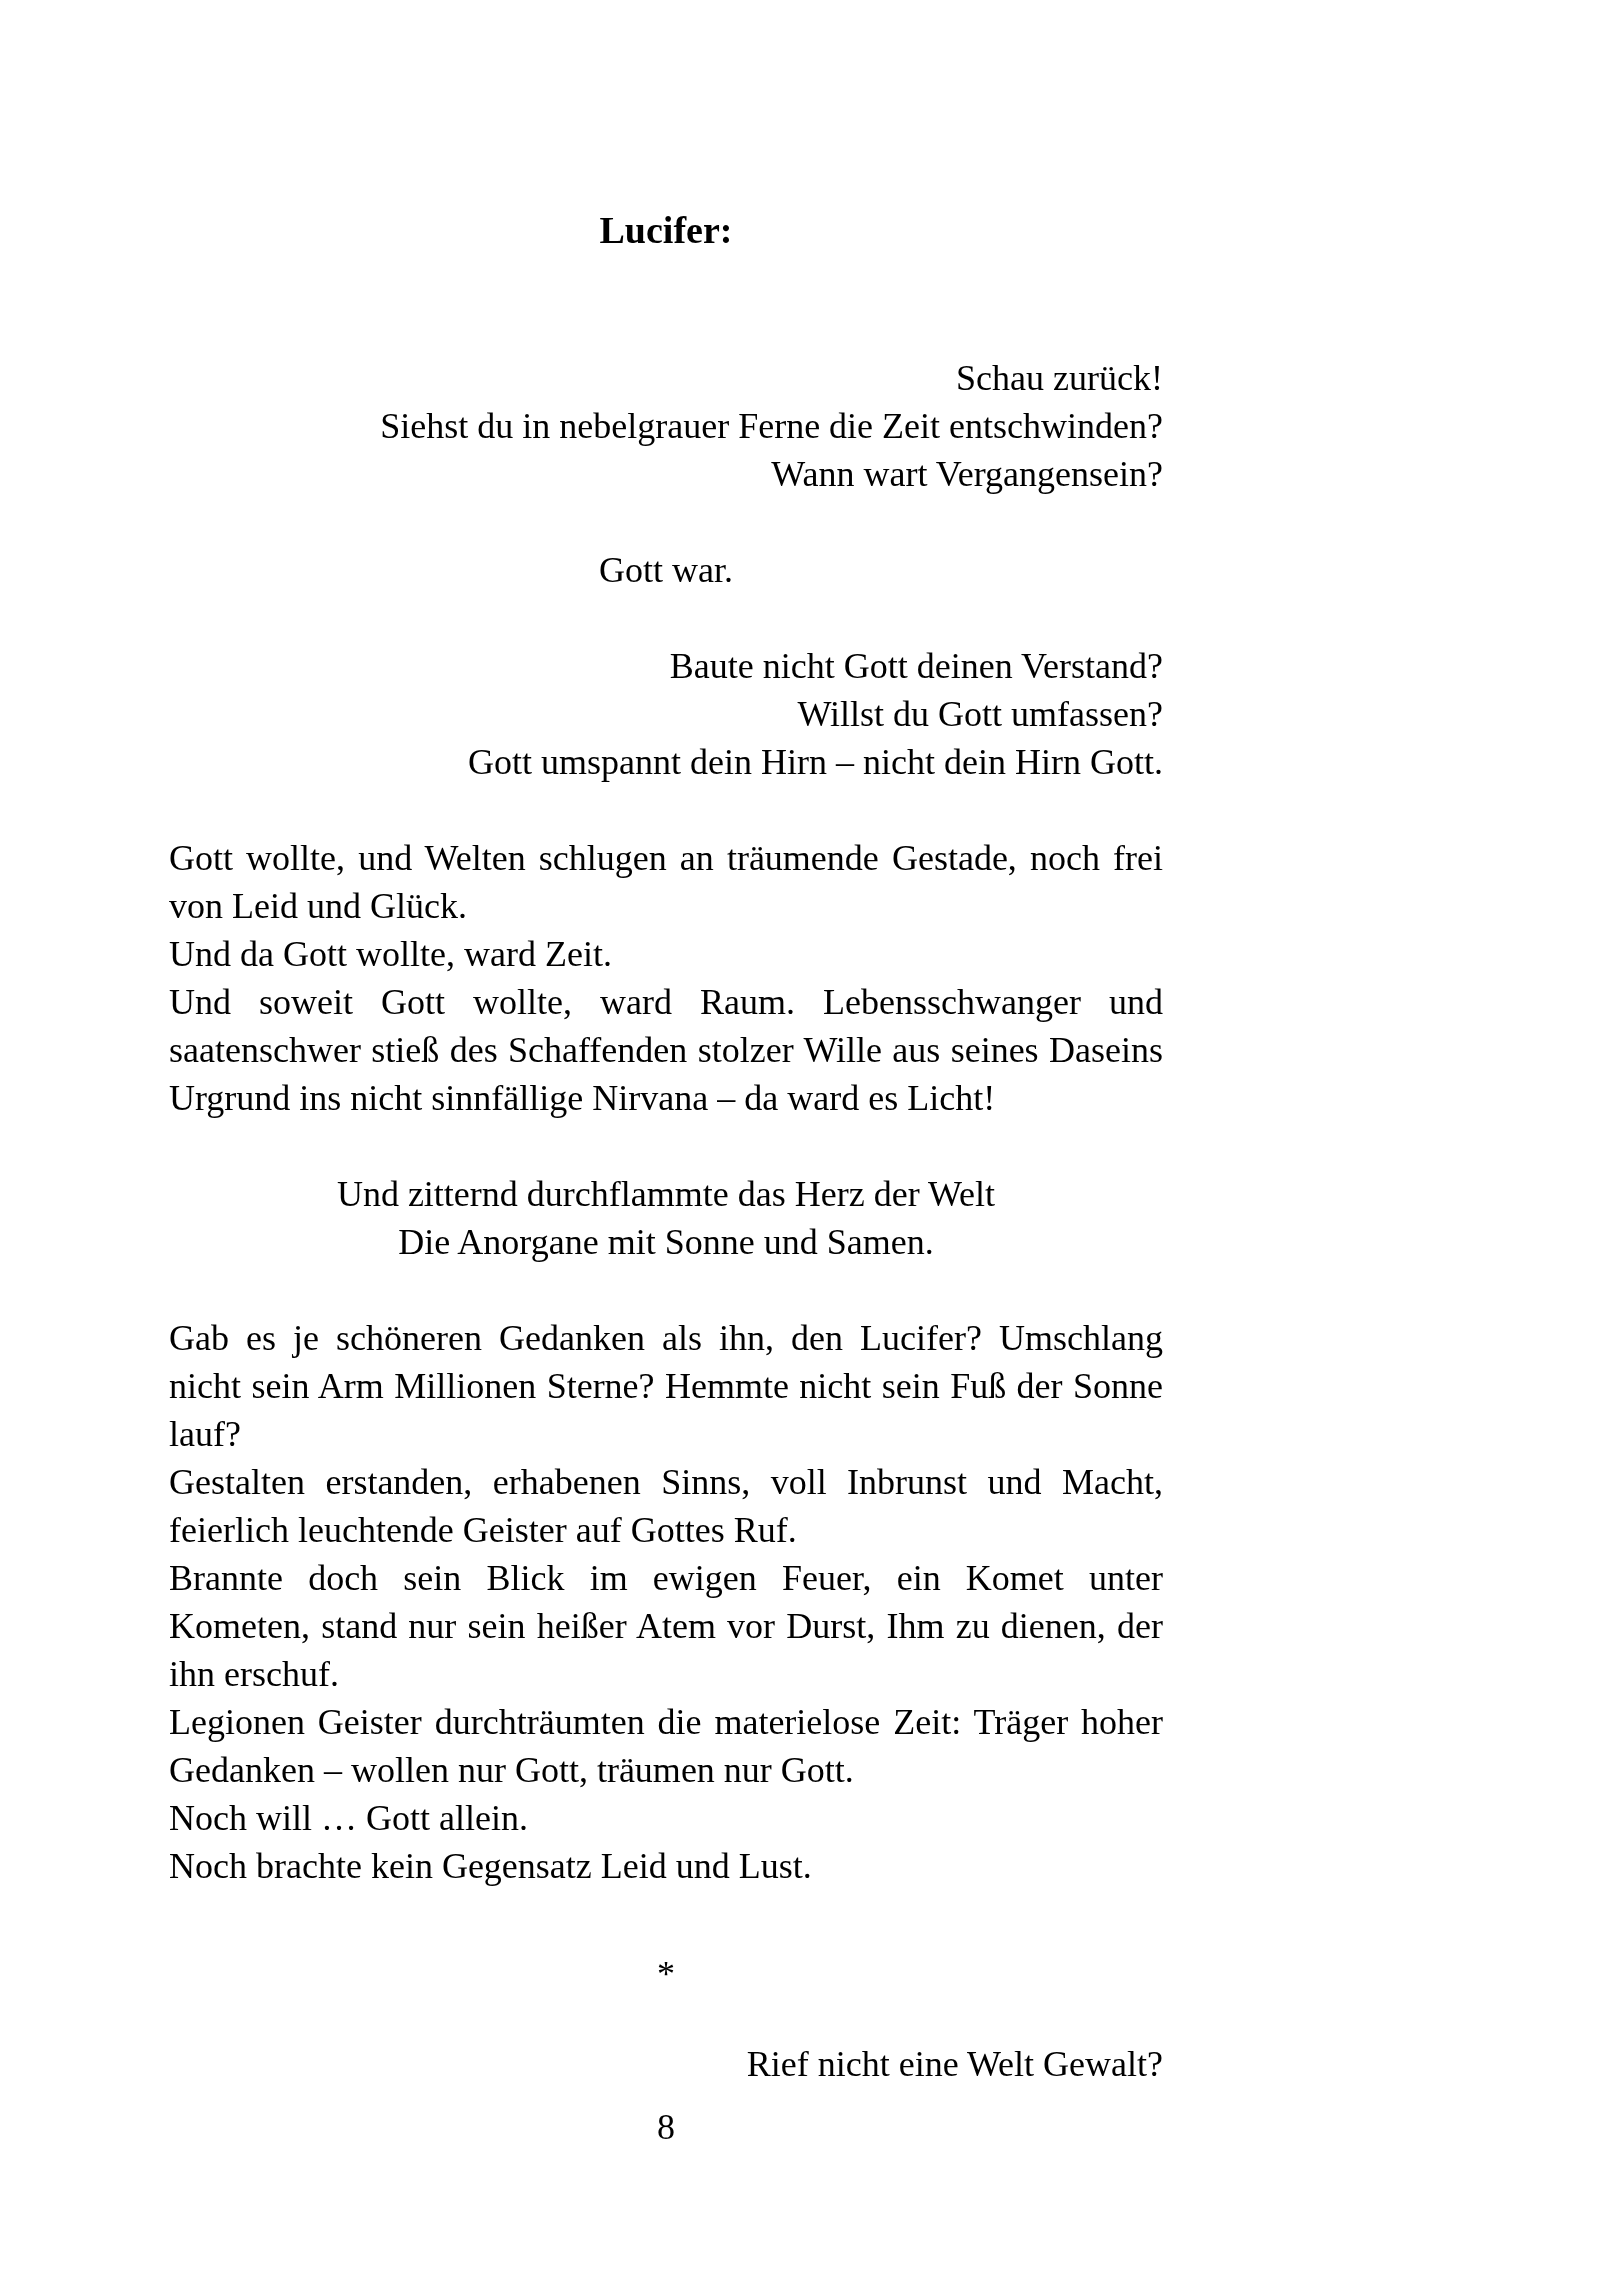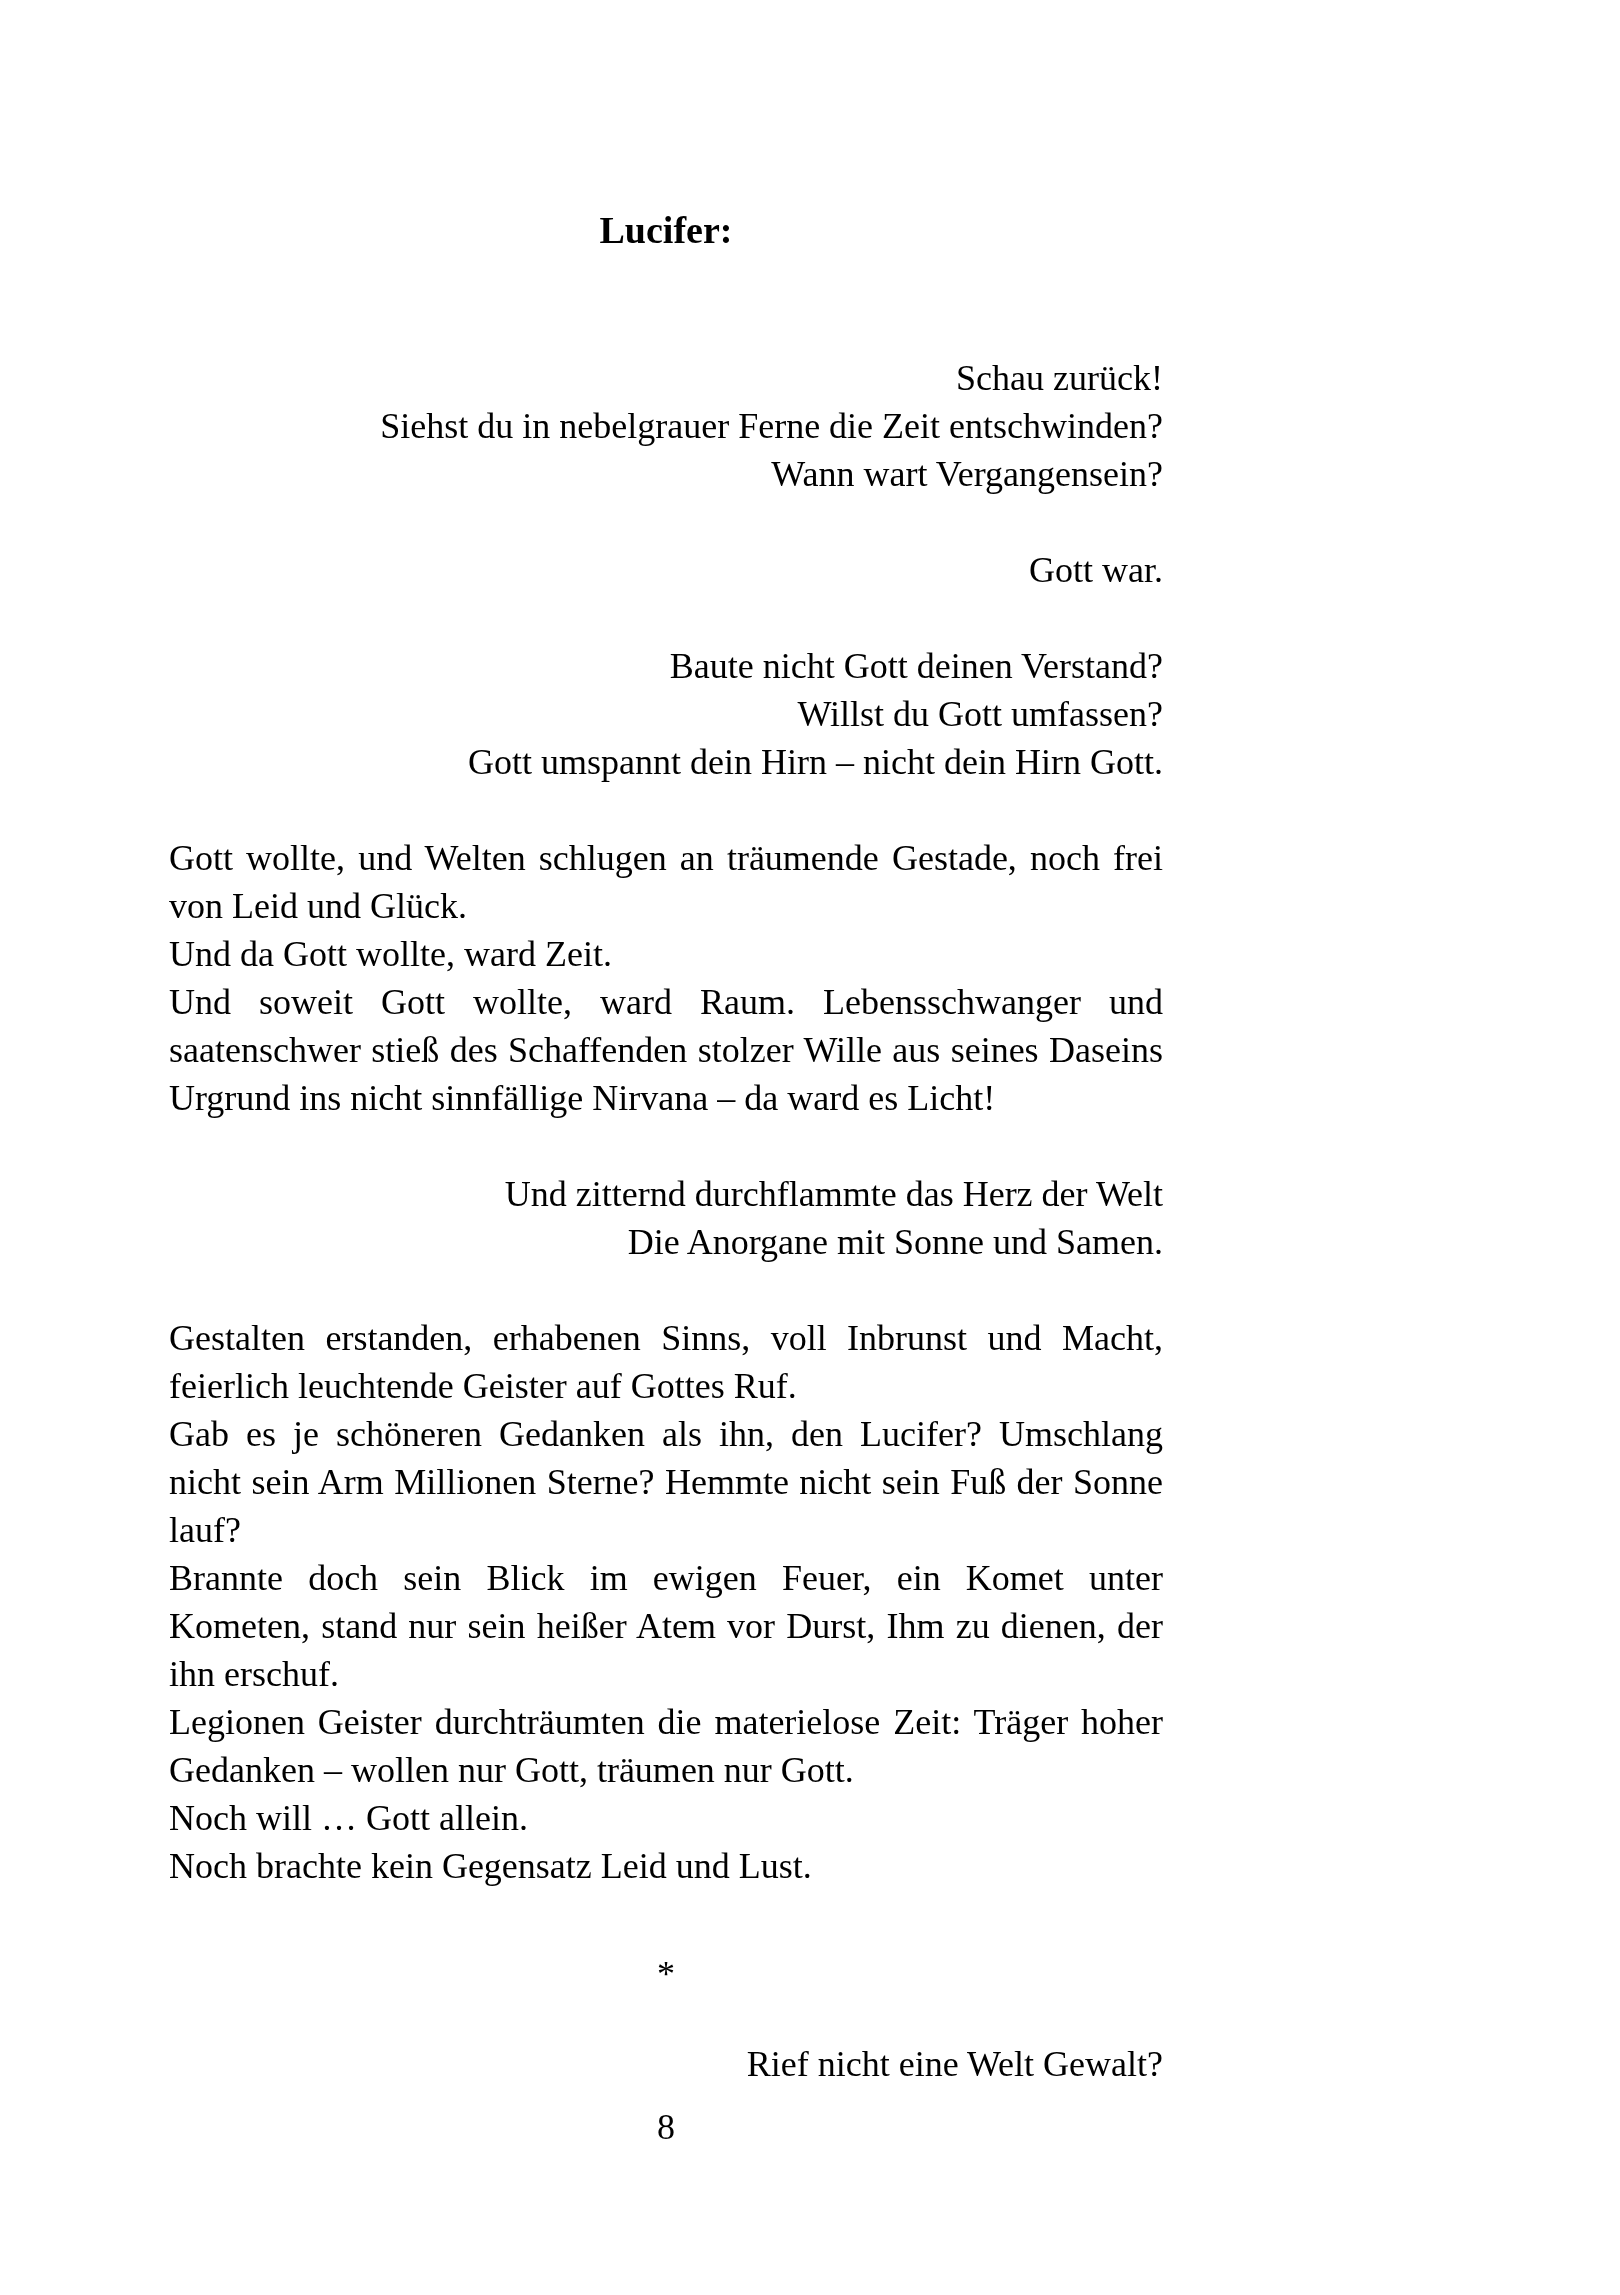--- a/index.html
+++ b/index.html
@@ -31,21 +31,21 @@
     line-height: 48px;
   }
   .block {
     margin: 0 0 48px 0;
   }
   .block p {
     margin: 0;
     padding: 0;
   }
   .align-left    { text-align: right; }
-  .align-center  { text-align: right; }
+  .align-center  { text-align: center; }
   .align-justify { text-align: justify; }
   .star-block {
     margin-top: 60px;
     margin-bottom: 42px;
     text-align: center;
   }
   .page-number {
     position: absolute;
     left: 0;
     right: 0;
@@ -83,22 +83,22 @@
     <p>Und da Gott wollte, ward Zeit.</p>
     <p>Und soweit Gott wollte, ward Raum. Lebensschwanger und saatenschwer stieß des Schaffenden stolzer Wille aus seines Daseins Urgrund ins nicht sinnfällige Nirvana – da ward es Licht!</p>
   </div>
 
   <div class="block align-center">
     <p>Und zitternd durchflammte das Herz der Welt</p>
     <p>Die Anorgane mit Sonne und Samen.</p>
   </div>
 
   <div class="block align-justify">
+    <p>Gab es je schöneren Gedanken als ihn, den Lucifer? Umschlang nicht sein Arm Millionen Sterne? Hemmte nicht sein Fuß der Sonne lauf?</p>
     <p>Gestalten erstanden, erhabenen Sinns, voll Inbrunst und Macht, feierlich leuchtende Geister auf Gottes Ruf.</p>
-    <p>Gab es je schöneren Gedanken als ihn, den Lucifer? Umschlang nicht sein Arm Millionen Sterne? Hemmte nicht sein Fuß der Sonne lauf?</p>
     <p>Brannte doch sein Blick im ewigen Feuer, ein Komet unter Kometen, stand nur sein heißer Atem vor Durst, Ihm zu dienen, der ihn erschuf.</p>
     <p>Legionen Geister durchträumten die materielose Zeit: Träger hoher Gedanken – wollen nur Gott, träumen nur Gott.</p>
     <p>Noch will … Gott allein.</p>
     <p>Noch brachte kein Gegensatz Leid und Lust.</p>
   </div>
 
   <div class="block star-block">
     <p>*</p>
   </div>
 

